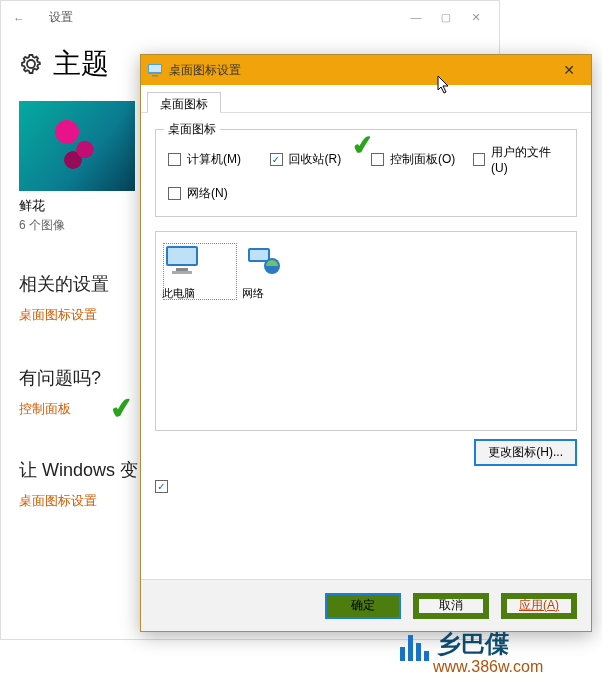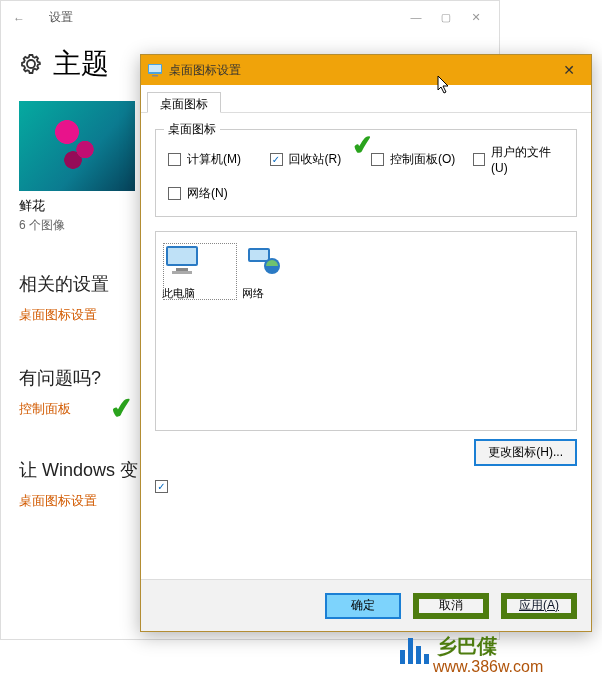--- a/index.html
+++ b/index.html
@@ -53,28 +53,28 @@
 .iconitem .ico { width: 40px; height: 36px; margin: 0 auto 6px auto; }
 .iconitem.sel { outline: 1px dotted #888; outline-offset: -2px; }
 
 .btn-row { display: flex; justify-content: flex-end; gap: 8px; margin-top: 8px; }
 .btn { border: 1px solid #b0b0b0; background: #f3f3f3; font-size: 12px; padding: 4px 12px; min-width: 86px; text-align: center; }
 .btn.primary { border: 2px solid #1b7fd4; padding: 3px 12px; }
 
 .allow-row { margin-top: 14px; }
 .dlg-footer { position: absolute; left: 0; right: 0; bottom: 0; height: 52px; background: #f2f2f2; border-top: 1px solid #ddd; display: flex; justify-content: flex-end; align-items: center; gap: 12px; padding: 0 14px; }
 .fbtn { border: 6px solid #4d7c0f; background: #f3f3f3; font-size: 12px; width: 76px; height: 26px; display: flex; align-items: center; justify-content: center; }
-.fbtn.primary { border: 2px solid #1b7fd4; background: #7dd3fc; }
-.fbtn.disabled { color: #0f172a; text-decoration: underline; }
+.fbtn.primary { border: 2px solid #1b7fd4; background: #4d7c0f; }
+.fbtn.disabled { color: #c2410c; text-decoration: underline; }
 
 
 .watermark-row { position: absolute; left: 400px; bottom: 12px; display: flex; align-items: center; gap: 4px; }
 .wm-bars { display: flex; align-items: flex-end; gap: 3px; height: 30px; }
 .wm-bars span { display: block; width: 5px; background: #1a71c8; }
-.wm-text1 { font-size: 20px; color: #4d7c0f; font-weight: bold; margin-left: 4px; margin-top: 12px; }
+.wm-text1 { font-size: 24px; color: #0c4a6e; font-weight: bold; margin-left: 4px; margin-top: 12px; }
 .wm-text2 { font-size: 16px; color: #b0540b; margin-top: -2px; }
 </style>
 </head>
 <body>
 
 <div class="settings-win">
   <div class="settings-titlebar">
     <span class="back">←</span>
     <span class="title">设置</span>
     <span class="spacer"></span>

